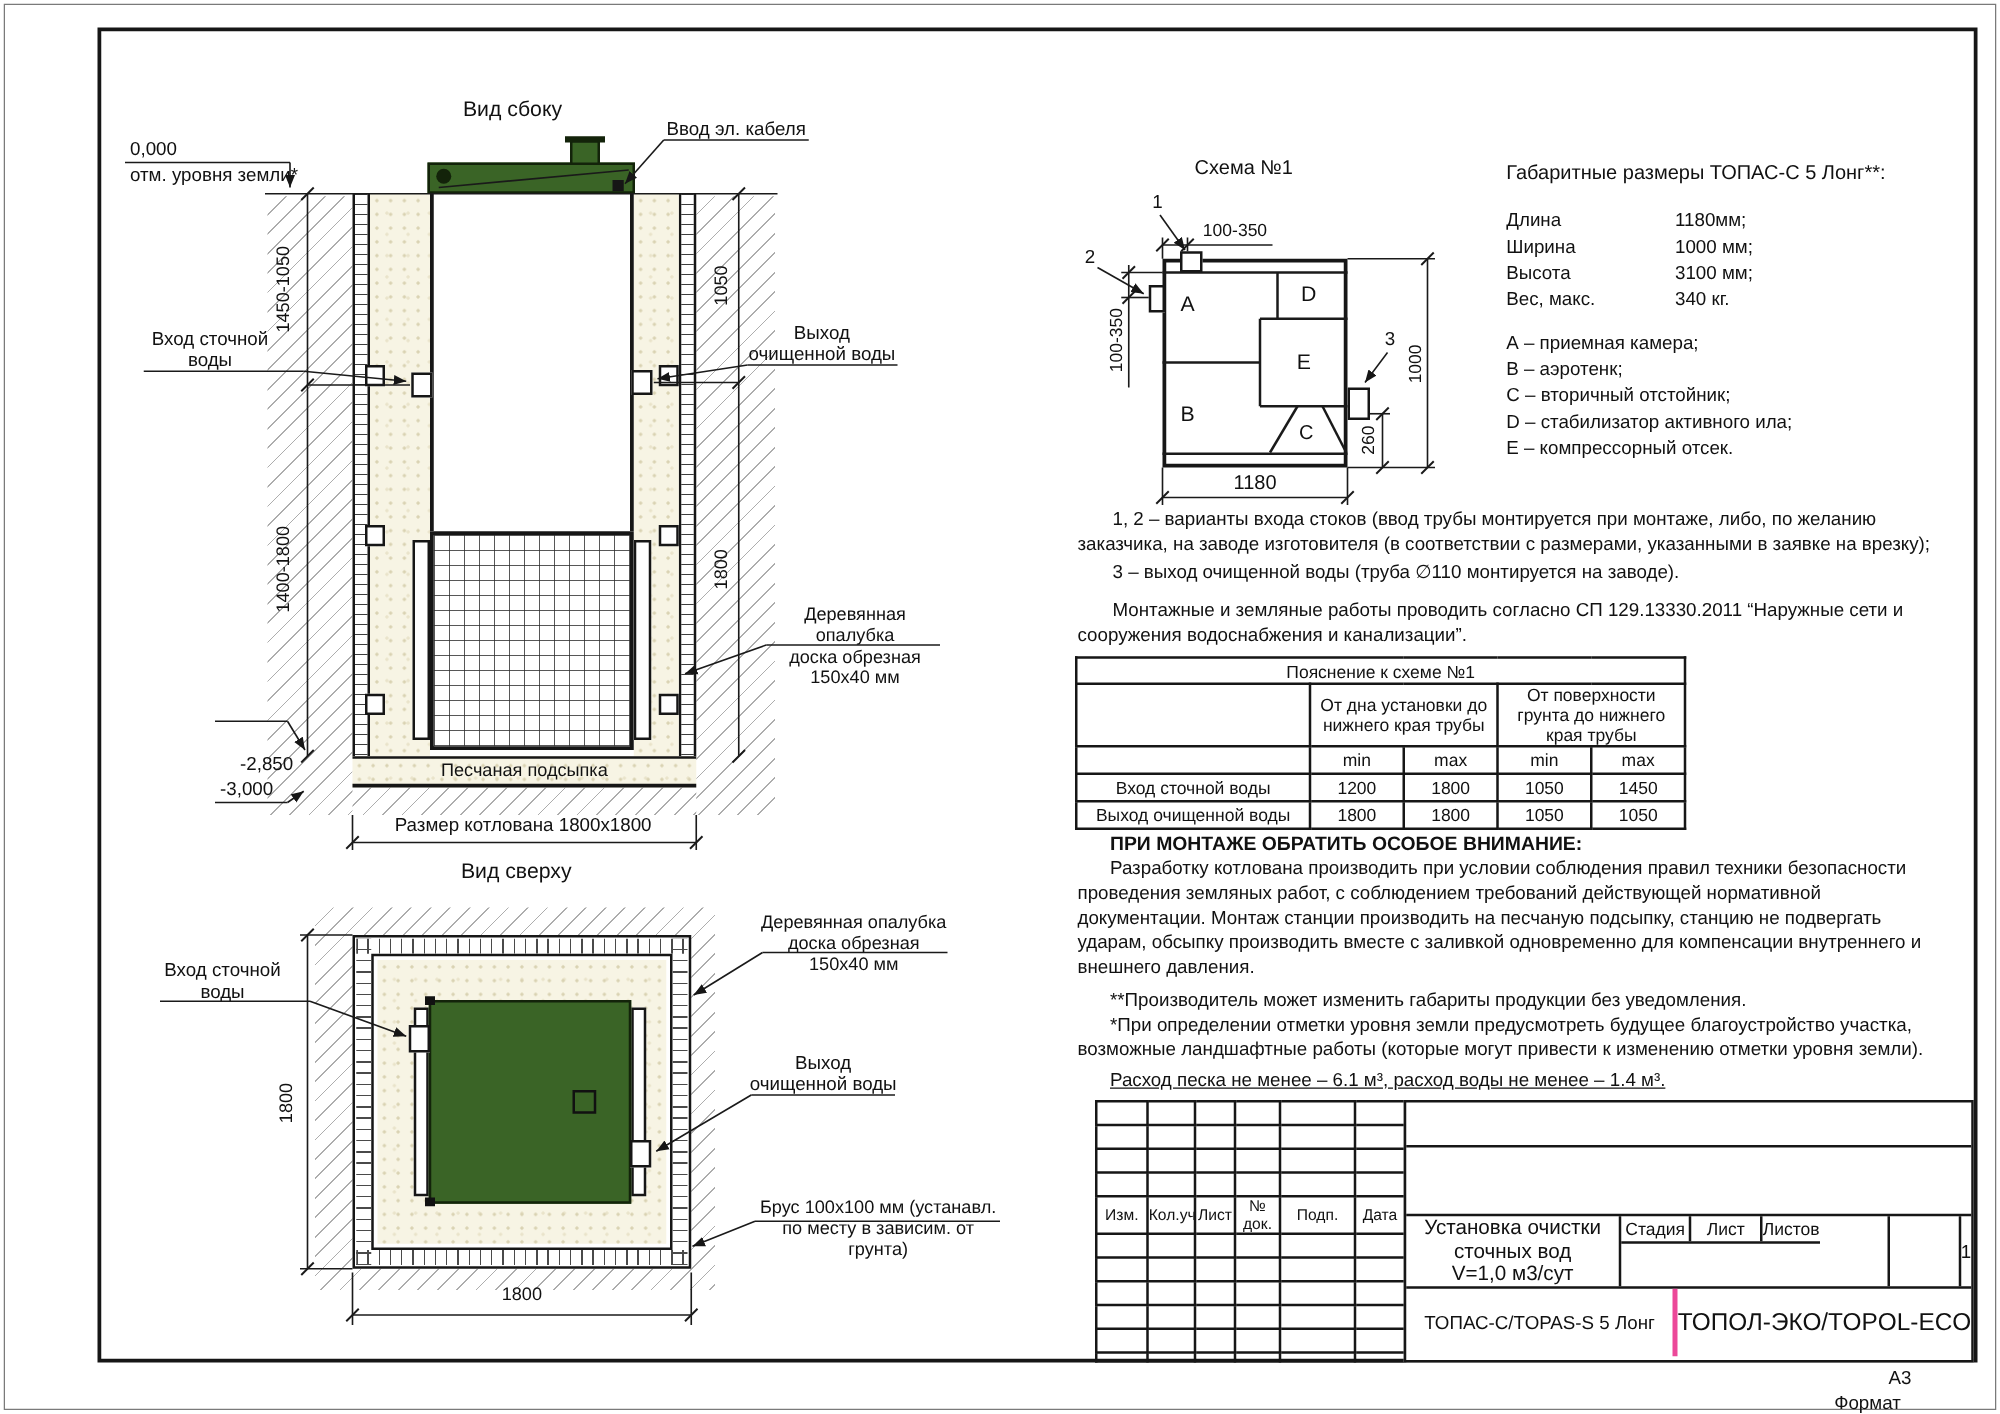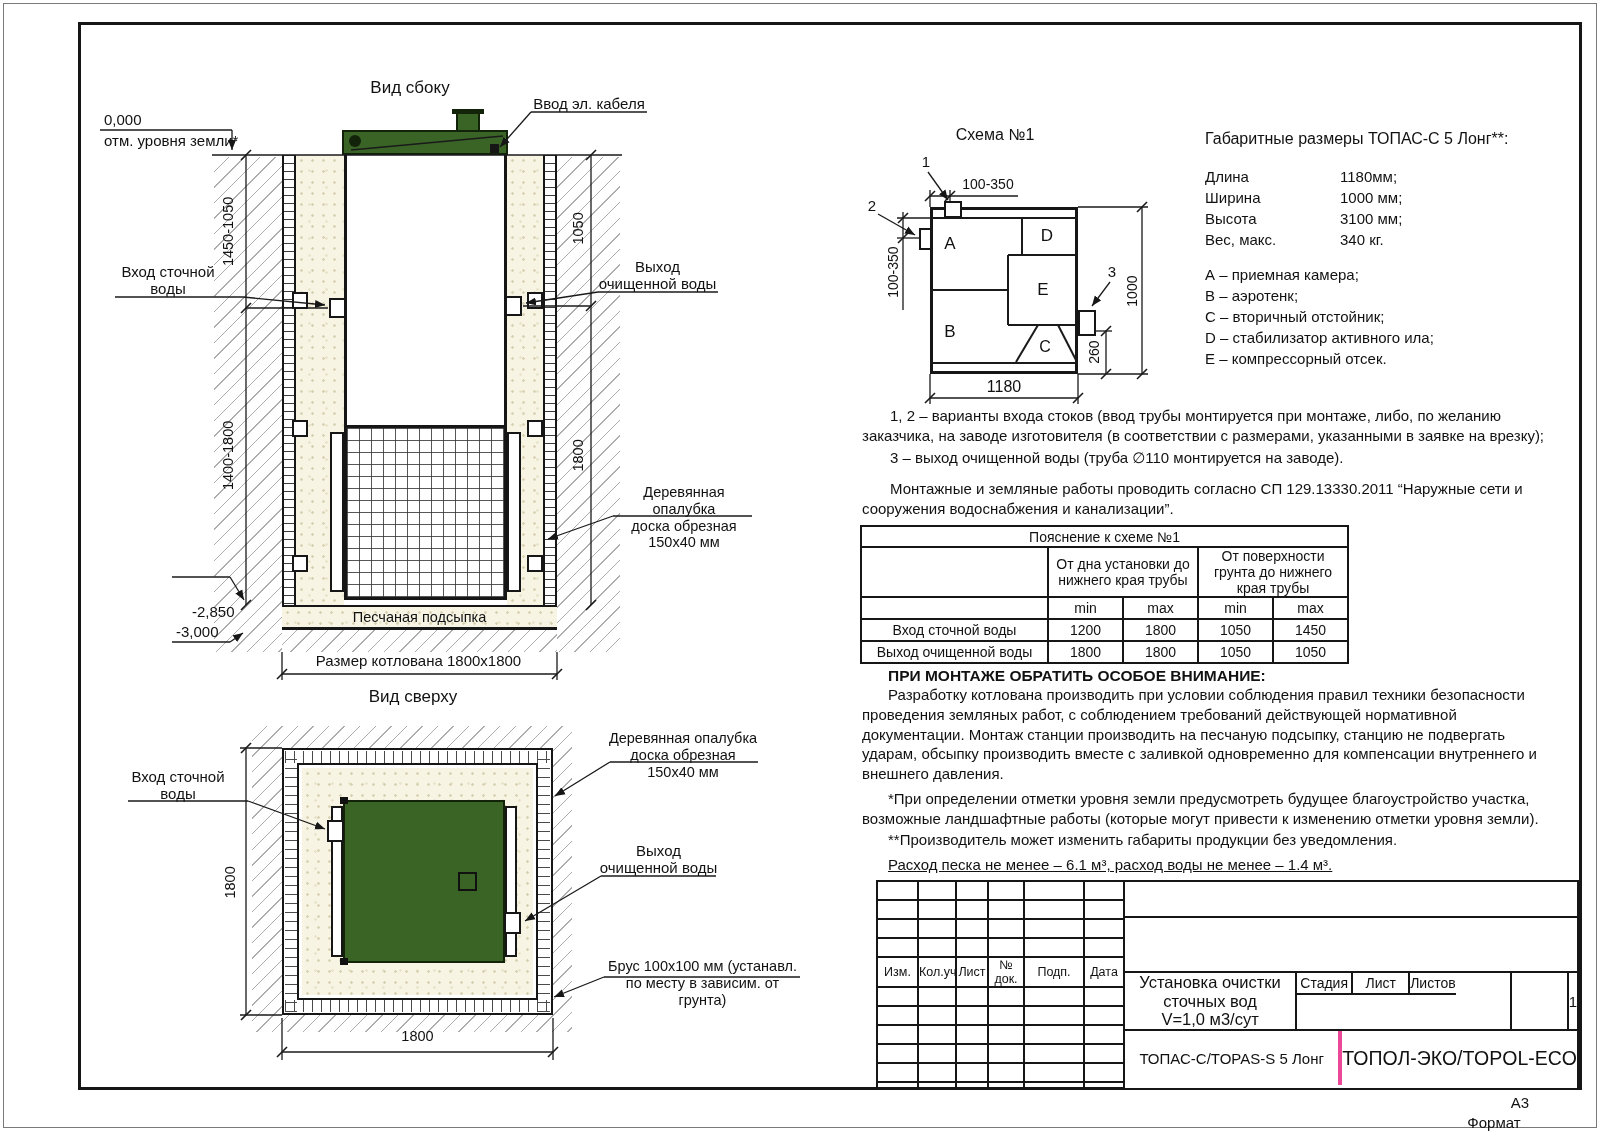--- a/index.html
+++ b/index.html
@@ -204,22 +204,22 @@
     </tr>
   </tbody>
     </table>
 
   <div class="abs" style="left:862px;top:667px;width:694px;">
     <div class="b" style="font-size:15.5px;text-indent:26px;">ПРИ МОНТАЖЕ ОБРАТИТЬ ОСОБОЕ ВНИМАНИЕ:</div>
     <div style="font-size:15px;line-height:1.32;text-indent:26px;">Разработку котлована производить при условии соблюдения правил техники безопасности проведения земляных работ, с соблюдением требований действующей нормативной документации. Монтаж станции производить на песчаную подсыпку, станцию не подвергать ударам, обсыпку производить вместе с заливкой одновременно для компенсации внутреннего и внешнего давления.</div>
   </div>
 
   <div class="abs fnote" style="left:862px;top:789px;width:700px;">
+    <p style="margin-top:2px;">**Производитель может изменить габариты продукции без уведомления.</p>
     <p>*При определении отметки уровня земли предусмотреть будущее благоустройство участка, возможные ландшафтные работы (которые могут привести к изменению отметки уровня земли).</p>
-    <p style="margin-top:2px;">**Производитель может изменить габариты продукции без уведомления.</p>
   </div>
   <div class="abs" style="left:862px;top:856px;width:700px;font-size:15px;text-indent:26px;text-decoration:underline;">Расход песка не менее – 6.1 м³, расход воды не менее – 1.4 м³.</div>
 
   <table class="rev abs" style="left:876px;top:880px;width:247px;height:210px;">
     <colgroup>
         <col style="width:41px">
         <col style="width:38px">
         <col style="width:32px">
         <col style="width:36px">
         <col style="width:60px">

